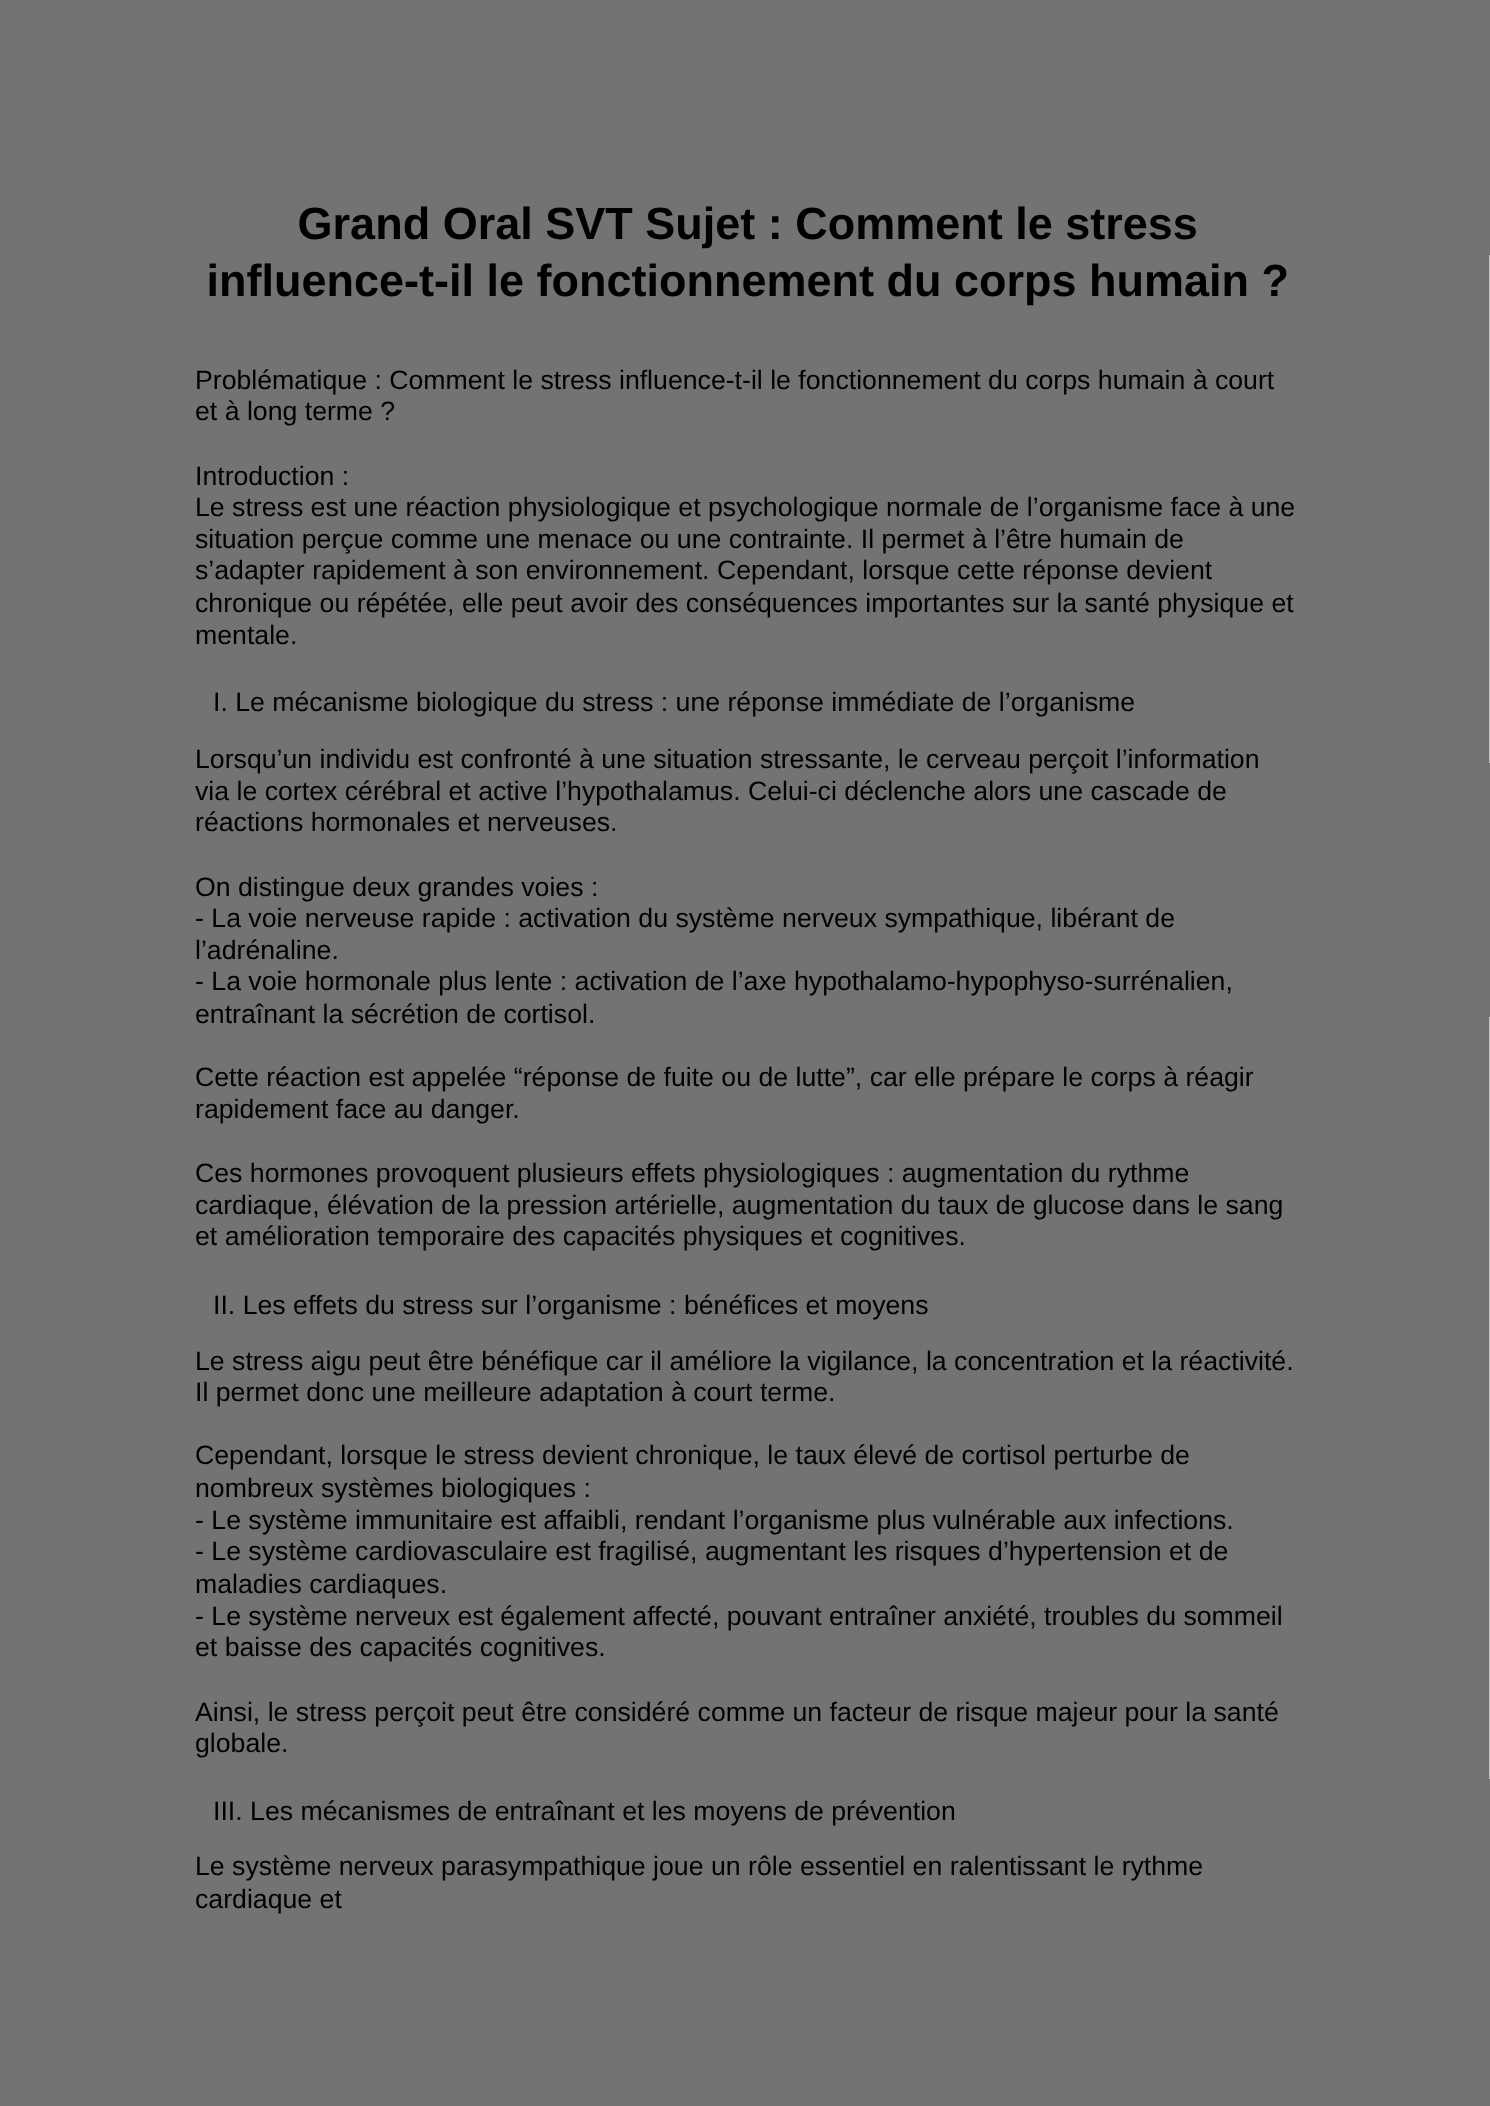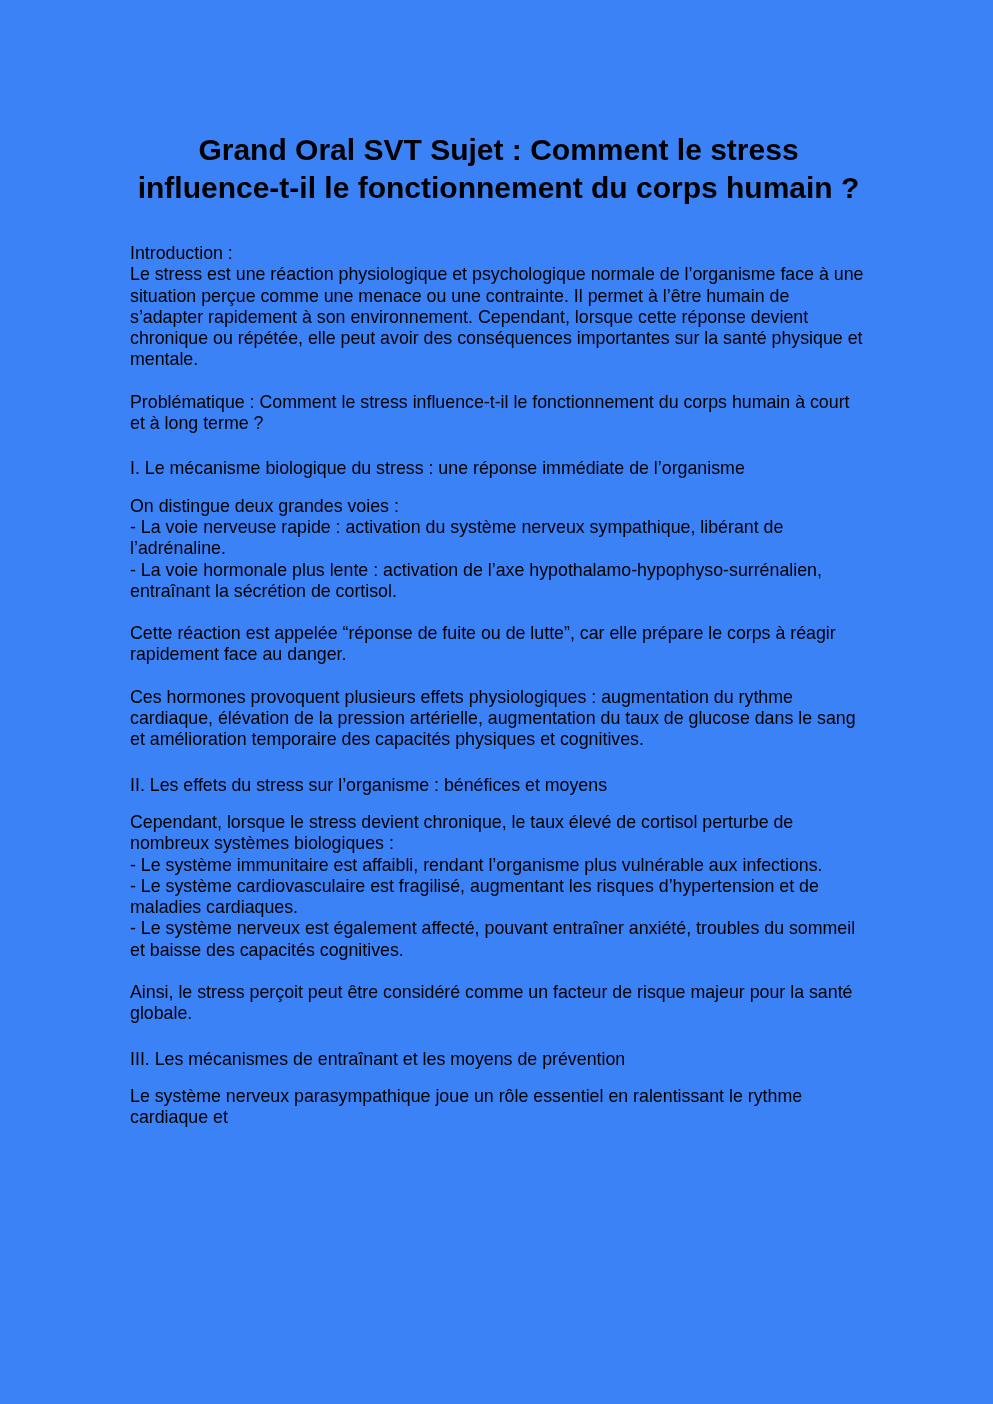--- a/index.html
+++ b/index.html
@@ -11,21 +11,21 @@
     width: 993px;
     height: 1404px;
     font-family: "Liberation Sans", sans-serif;
     color: #000000;
     -webkit-font-smoothing: antialiased;
   }
   .page {
     box-sizing: border-box;
     width: 993px;
     height: 1404px;
-    background: #3b82f6;
+    background: #737373;
     padding: 131px 126px 0 130px;
     overflow: hidden;
   }
   .doc-title {
     font-size: 30px;
     font-weight: bold;
     line-height: 38px;
     text-align: center;
     margin: 0 0 36px 0;
     color: #000000;
@@ -35,40 +35,42 @@
     line-height: 21.3px;
   }
   .doc-paragraph {
     margin: 0 0 21px 0;
     white-space: pre-line;
   }
   .doc-section {
     font-size: 17.8px;
     font-weight: normal;
     line-height: 21.3px;
-    margin: 24px 0 16px 0;
+    margin: 24px 0 16px 12px;
     white-space: pre-line;
   }
 </style>
 </head>
 <body>
 
 <div class="page">
   <h1 class="doc-title">Grand Oral SVT Sujet : Comment le stress influence-t-il le fonctionnement du corps humain ?</h1>
   <div class="doc-body">
+      <p class="doc-paragraph">Problématique : Comment le stress influence-t-il le fonctionnement du corps humain à court et à long terme ?</p>
       <p class="doc-paragraph">Introduction :
 Le stress est une réaction physiologique et psychologique normale de l’organisme face à une situation perçue comme une menace ou une contrainte. Il permet à l’être humain de s’adapter rapidement à son environnement. Cependant, lorsque cette réponse devient chronique ou répétée, elle peut avoir des conséquences importantes sur la santé physique et mentale.</p>
-      <p class="doc-paragraph">Problématique : Comment le stress influence-t-il le fonctionnement du corps humain à court et à long terme ?</p>
       <h2 class="doc-section">I. Le mécanisme biologique du stress : une réponse immédiate de l’organisme</h2>
+      <p class="doc-paragraph">Lorsqu’un individu est confronté à une situation stressante, le cerveau perçoit l’information via le cortex cérébral et active l’hypothalamus. Celui-ci déclenche alors une cascade de réactions hormonales et nerveuses.</p>
       <p class="doc-paragraph">On distingue deux grandes voies :
 - La voie nerveuse rapide : activation du système nerveux sympathique, libérant de l’adrénaline.
 - La voie hormonale plus lente : activation de l’axe hypothalamo-hypophyso-surrénalien, entraînant la sécrétion de cortisol.</p>
       <p class="doc-paragraph">Cette réaction est appelée “réponse de fuite ou de lutte”, car elle prépare le corps à réagir rapidement face au danger.</p>
       <p class="doc-paragraph">Ces hormones provoquent plusieurs effets physiologiques : augmentation du rythme cardiaque, élévation de la pression artérielle, augmentation du taux de glucose dans le sang et amélioration temporaire des capacités physiques et cognitives.</p>
       <h2 class="doc-section">II. Les effets du stress sur l’organisme : bénéfices et moyens</h2>
+      <p class="doc-paragraph">Le stress aigu peut être bénéfique car il améliore la vigilance, la concentration et la réactivité. Il permet donc une meilleure adaptation à court terme.</p>
       <p class="doc-paragraph">Cependant, lorsque le stress devient chronique, le taux élevé de cortisol perturbe de nombreux systèmes biologiques :
 - Le système immunitaire est affaibli, rendant l’organisme plus vulnérable aux infections.
 - Le système cardiovasculaire est fragilisé, augmentant les risques d’hypertension et de maladies cardiaques.
 - Le système nerveux est également affecté, pouvant entraîner anxiété, troubles du sommeil et baisse des capacités cognitives.</p>
       <p class="doc-paragraph">Ainsi, le stress perçoit peut être considéré comme un facteur de risque majeur pour la santé globale.</p>
       <h2 class="doc-section">III. Les mécanismes de entraînant et les moyens de prévention</h2>
       <p class="doc-paragraph">Le système nerveux parasympathique joue un rôle essentiel en ralentissant le rythme cardiaque et</p>
     </div>
 </div>
 

